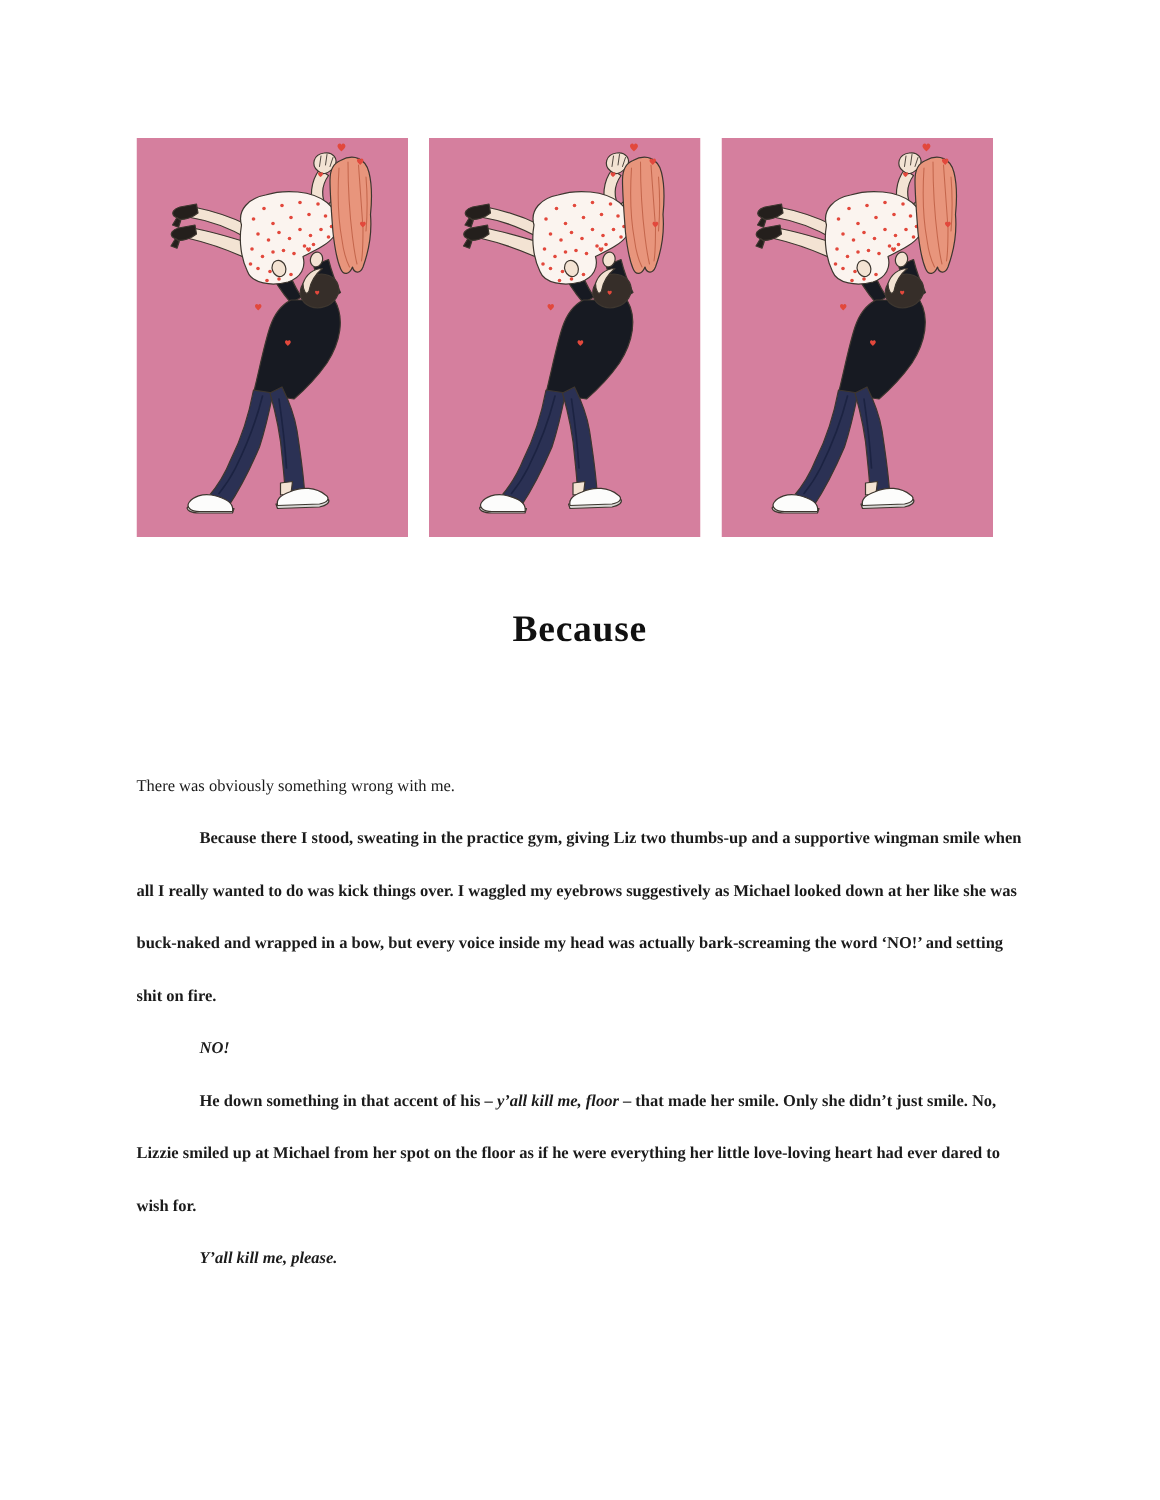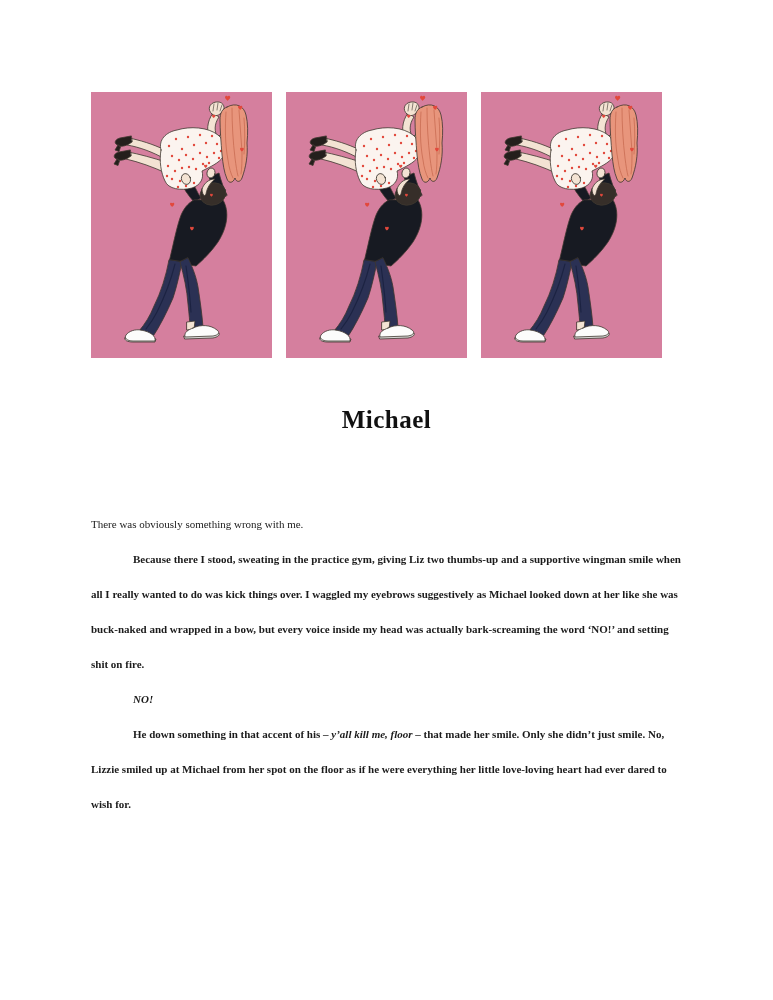--- a/index.html
+++ b/index.html
@@ -159,22 +159,23 @@
           <use href="#couple-art"></use>
         </svg>
     </div>
     <div class="card">
       <svg viewBox="0 0 181 266">
           <use href="#couple-art"></use>
         </svg>
     </div>
   </div>
 
-  <div class="chapter-title">Michael</div>
+  <div class="chapter-title">Because</div>
 
   <div class="story">
       <p><span>There was obviously something wrong with me.</span></p>
       <p class="indent"><span>Because there I stood, sweating in the practice gym, giving Liz two thumbs-up and a supportive wingman smile when all I really wanted to do was kick things over. I waggled my eyebrows suggestively as Michael looked down at her like she was buck-naked and wrapped in a bow, but every voice inside my head was actually bark-screaming the word ‘NO!’ and setting shit on fire.</span></p>
       <p class="indent"><em>NO!</em></p>
       <p class="indent"><span>He down something in that accent of his – </span><em>y’all kill me, floor</em><span> – that made her smile. Only she didn’t just smile. No, Lizzie smiled up at Michael from her spot on the floor as if he were everything her little love-loving heart had ever dared to wish for.</span></p>
+      <p class="indent"><em>Y’all kill me, please.</em></p>
     </div>
 
 </div>
 
 </body></html>

